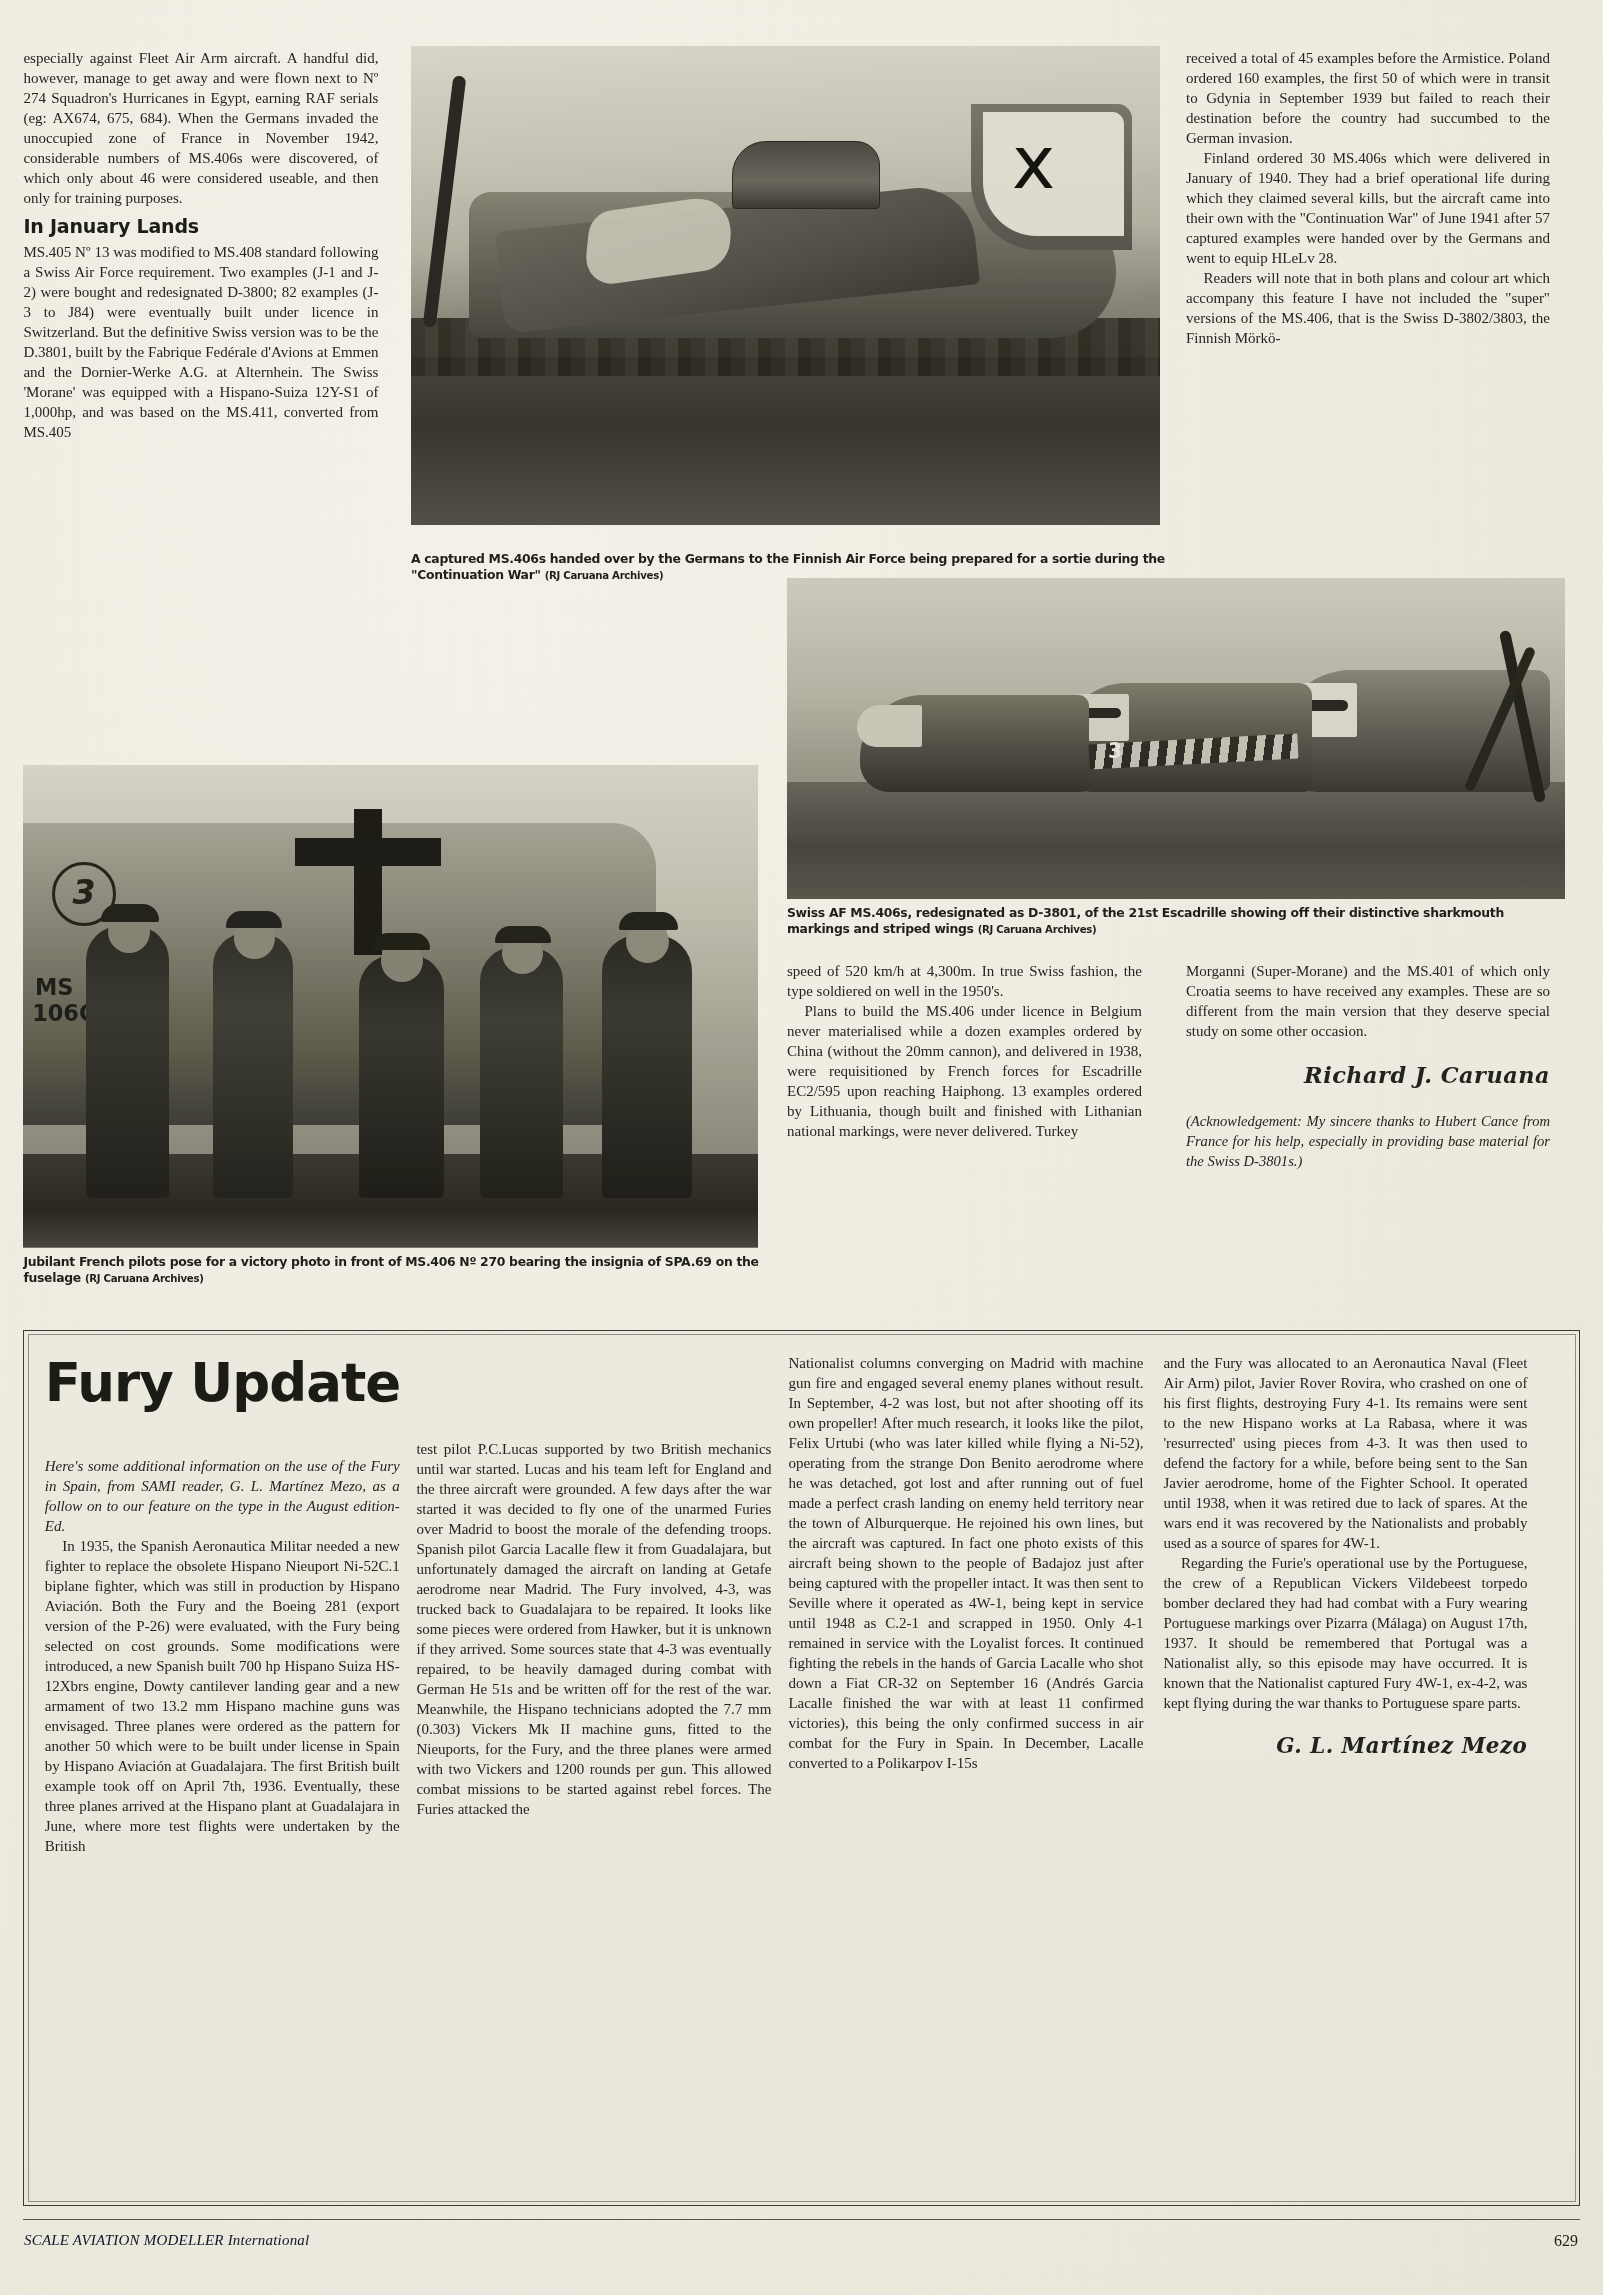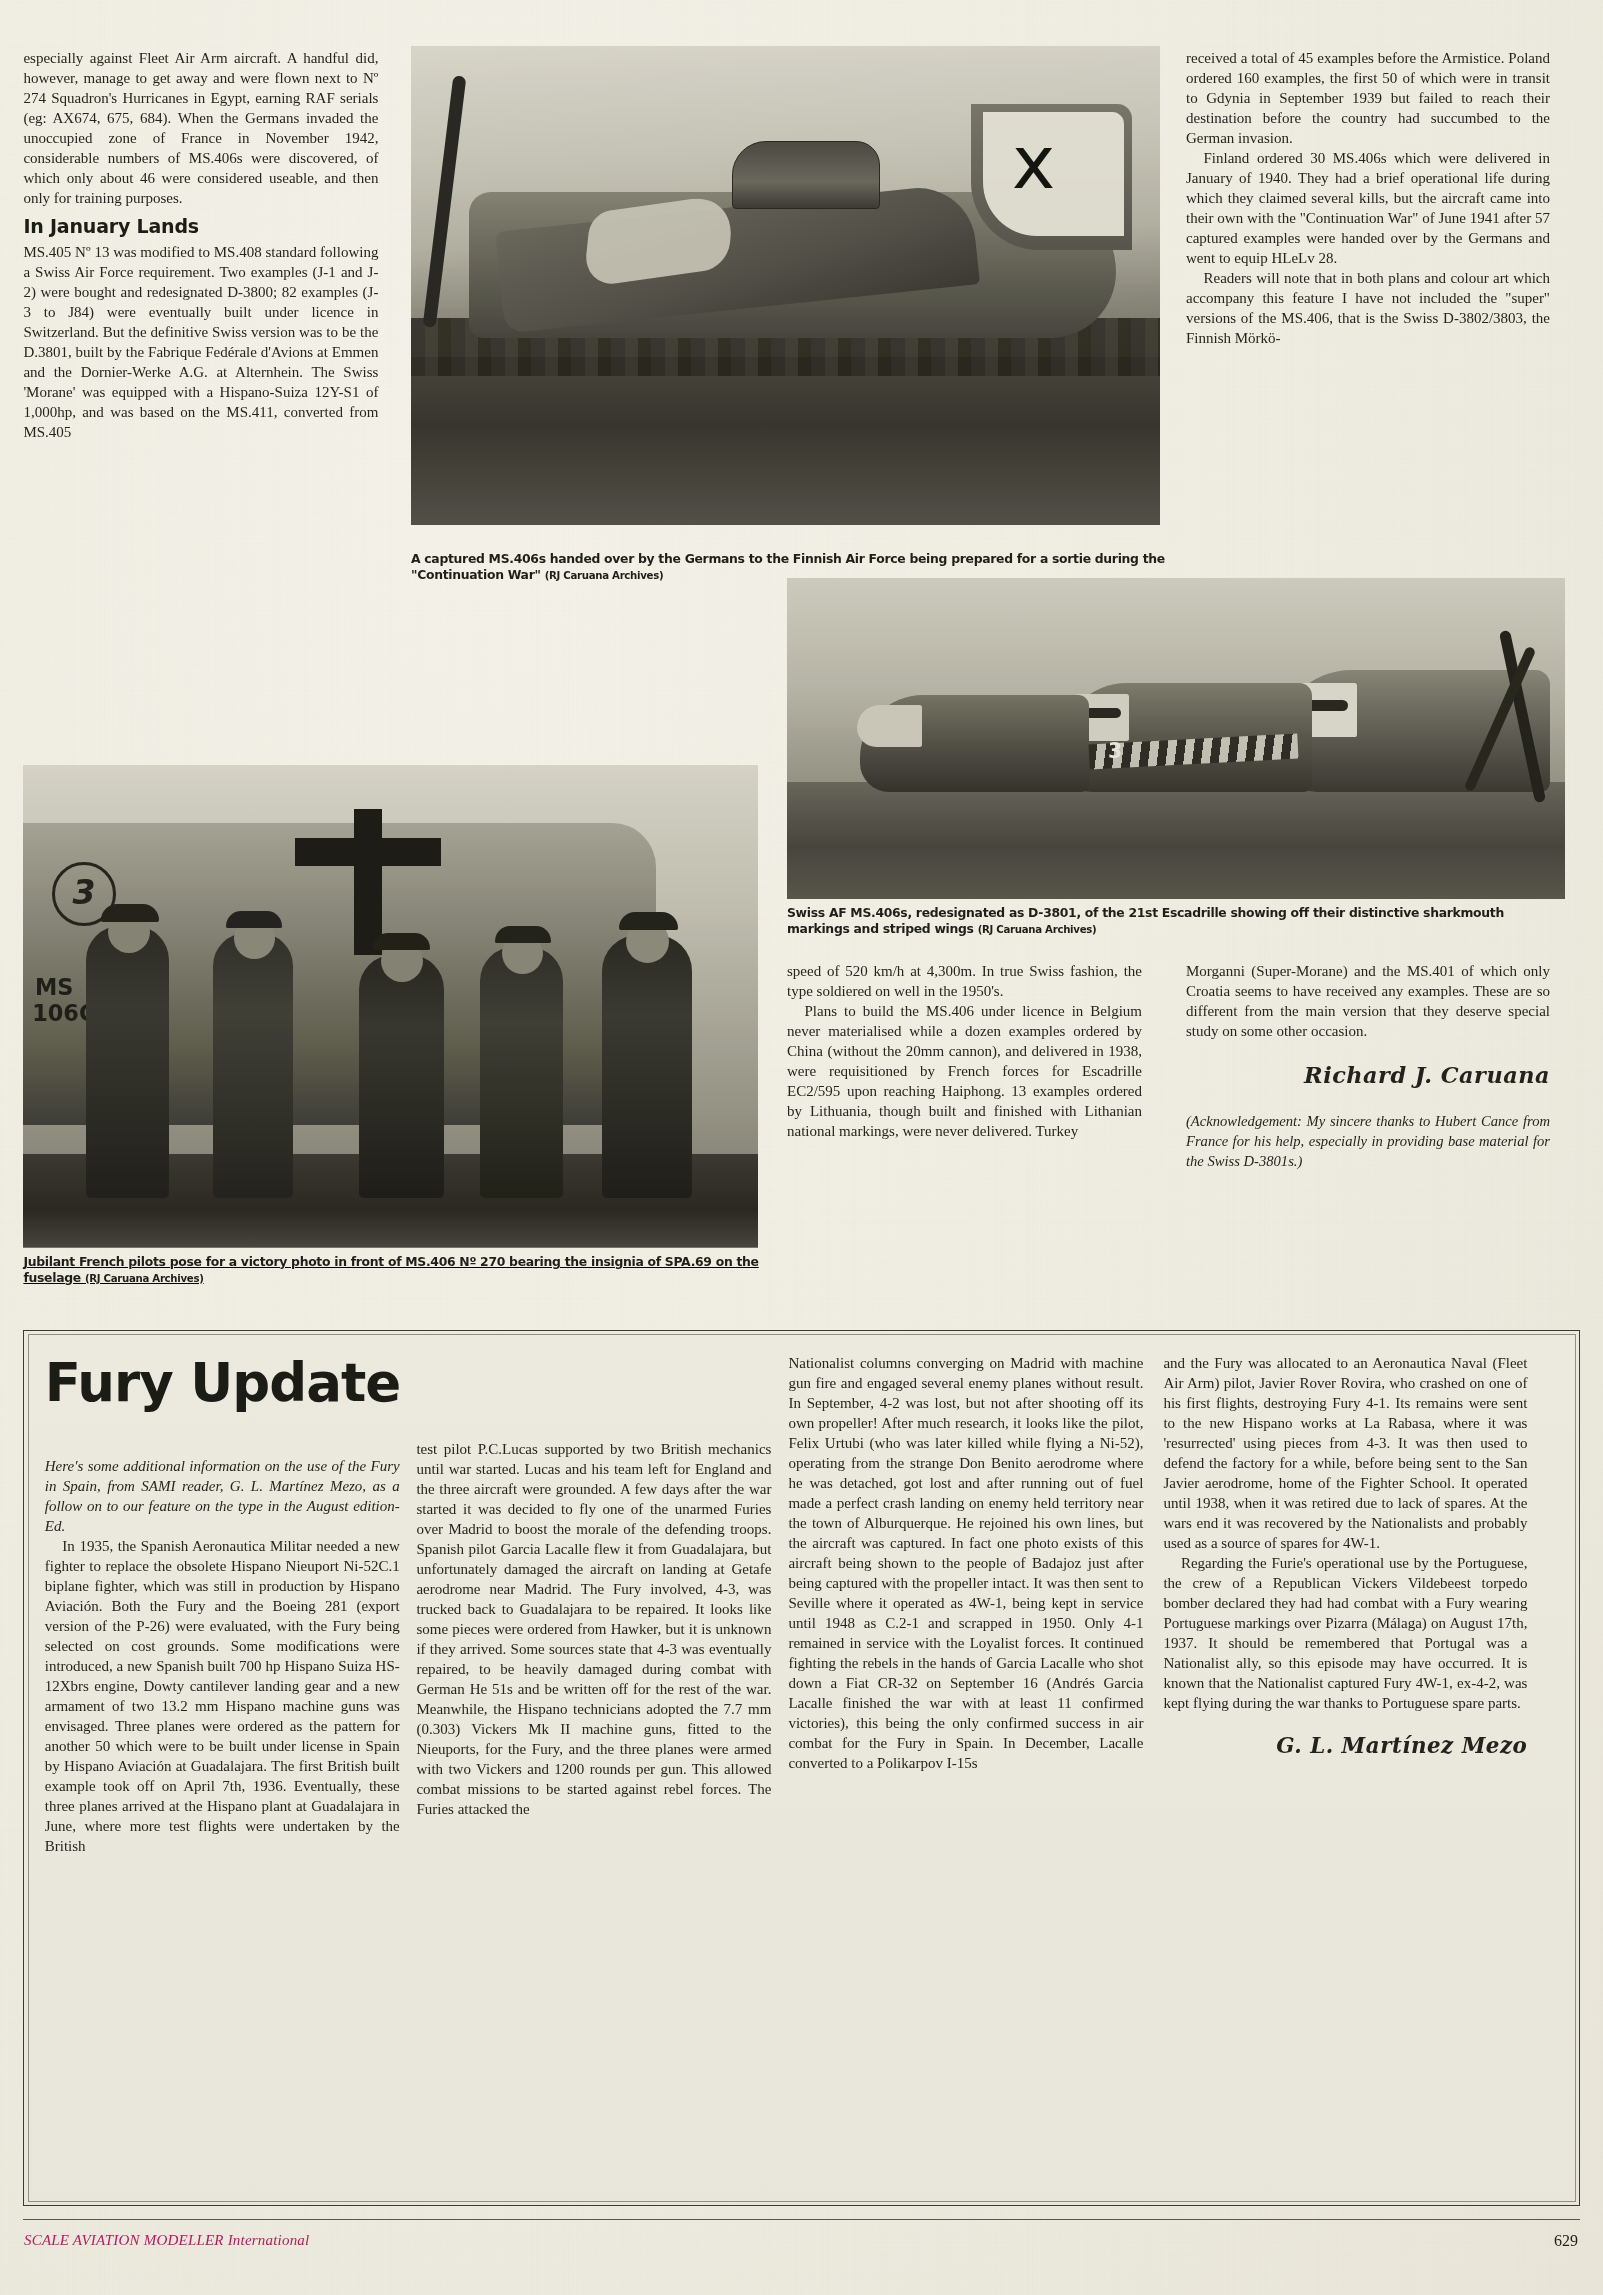--- a/index.html
+++ b/index.html
@@ -140,21 +140,21 @@
     width: 1557px;
     height: 1px;
     background: #57574d;
   }
   .footer-left {
     position: absolute;
     left: 24px;
     top: 2232px;
     font-family: "Liberation Serif", serif;
     font-size: 15px;
-    color: #be185d;
+    color: #0f172a;
     letter-spacing: 0.2px;
   }
   .footer-left .ital { font-style: italic; }
   .footer-left .caps { font-variant: small-caps; font-style: italic; }
   .footer-right {
     position: absolute;
     right: 26px;
     top: 2232px;
     font-family: "Liberation Serif", serif;
     font-size: 16px;
@@ -306,21 +306,21 @@
     <div style="position:absolute;left:457px;top:182px;width:83px;height:251px;background:linear-gradient(180deg,#32312a 0%,#434238 30%,#232219 100%);border-radius:34px 34px 4.9px 4.9px;"></div>
     <div style="position:absolute;left:479px;top:168px;width:41px;height:41px;background:#8d8b7b;border-radius:50%;"></div>
     <div style="position:absolute;left:472px;top:161px;width:56px;height:16.5px;background:#25241d;border-radius:23.4px 23.4px 2.9px 2.9px;"></div>
 
     <div style="position:absolute;left:579px;top:170px;width:90px;height:263px;background:linear-gradient(180deg,#2c2b24 0%,#3e3d34 30%,#201f19 100%);border-radius:36px 36px 4.9px 4.9px;"></div>
     <div style="position:absolute;left:603px;top:155px;width:43px;height:43px;background:#918f7f;border-radius:50%;"></div>
     <div style="position:absolute;left:596px;top:147px;width:59px;height:17.5px;background:#24231c;border-radius:24px 24px 2.9px 2.9px;"></div>
     <div class="pic-grain"></div>
   </div>
 
-  <div style="position:absolute; left:23.4px; top:1254px; width:742px;text-decoration:underline;">
+  <div style="position:absolute; left:23.4px; top:1254px; width:742px;">
     <span class="caption" style="display:inline;"><span>Jubilant French pilots pose for a victory photo in front of MS.406 Nº 270 bearing the insignia of SPA.69 on the fuselage </span><span class="credit">(RJ Caruana Archives)</span></span>
   </div>
 
   <div class="fury-box">
     <div class="fury-inner"></div>
 
     <div class="fury-title">Fury Update</div>
 
     <div class="col" style="left:20.4px; top:125px; width:355px;">
       <div class="intro-italic">Here's some additional information on the use of the Fury in Spain, from SAMI reader, G. L. Martínez Mezo, as a follow on to our feature on the type in the August edition-Ed.</div>

